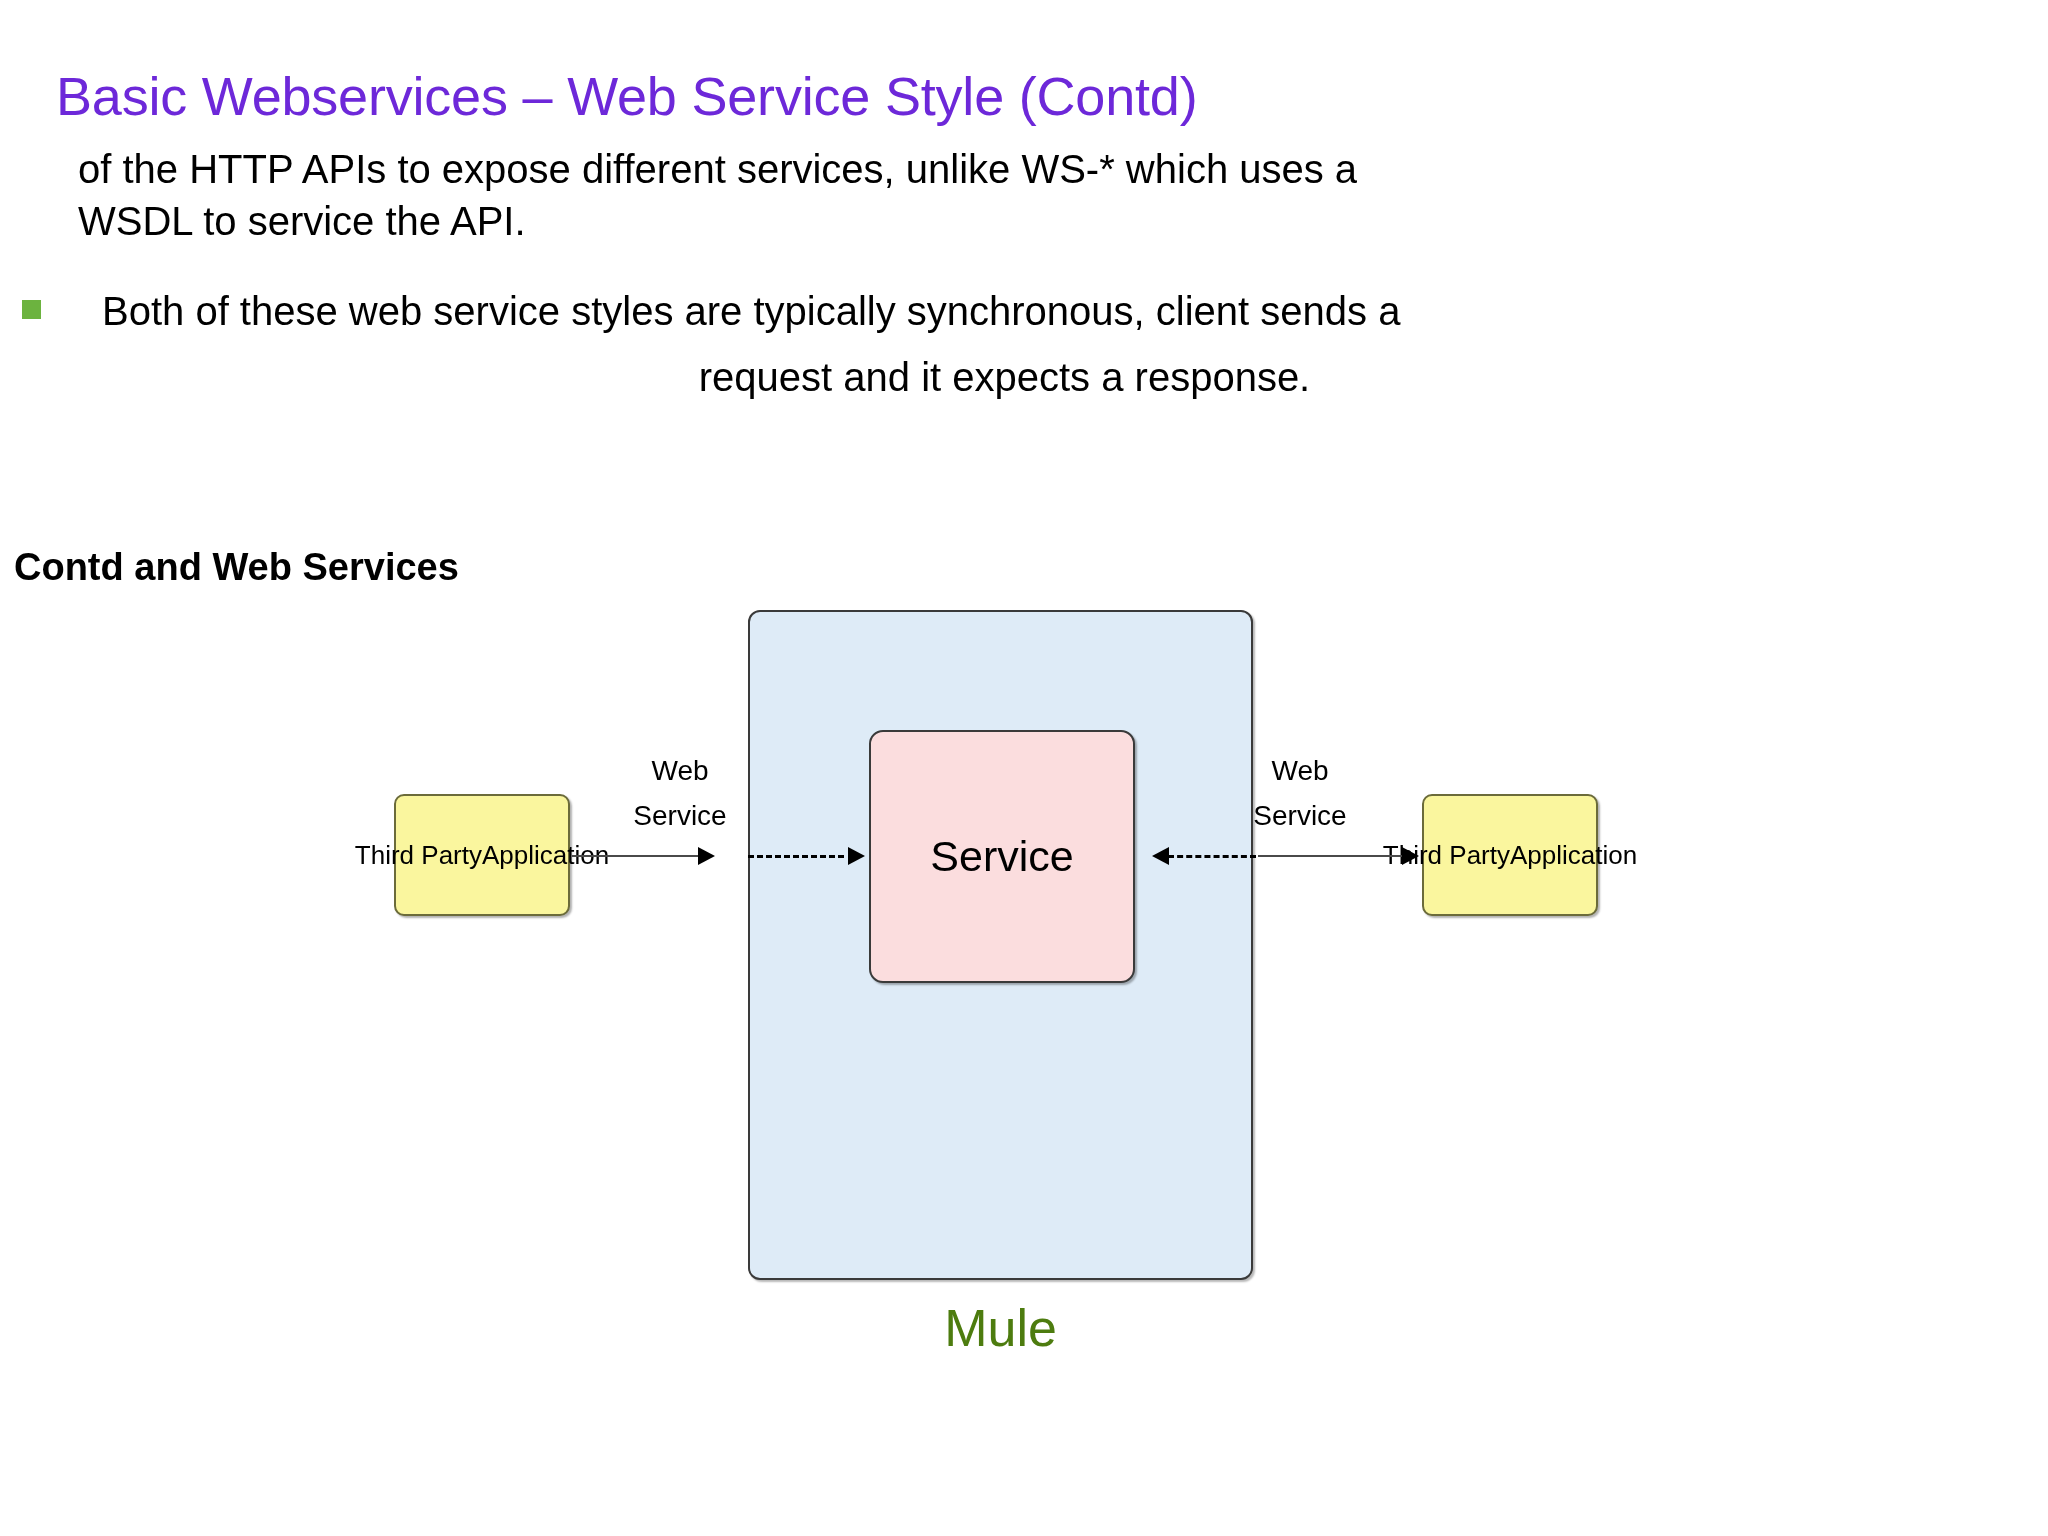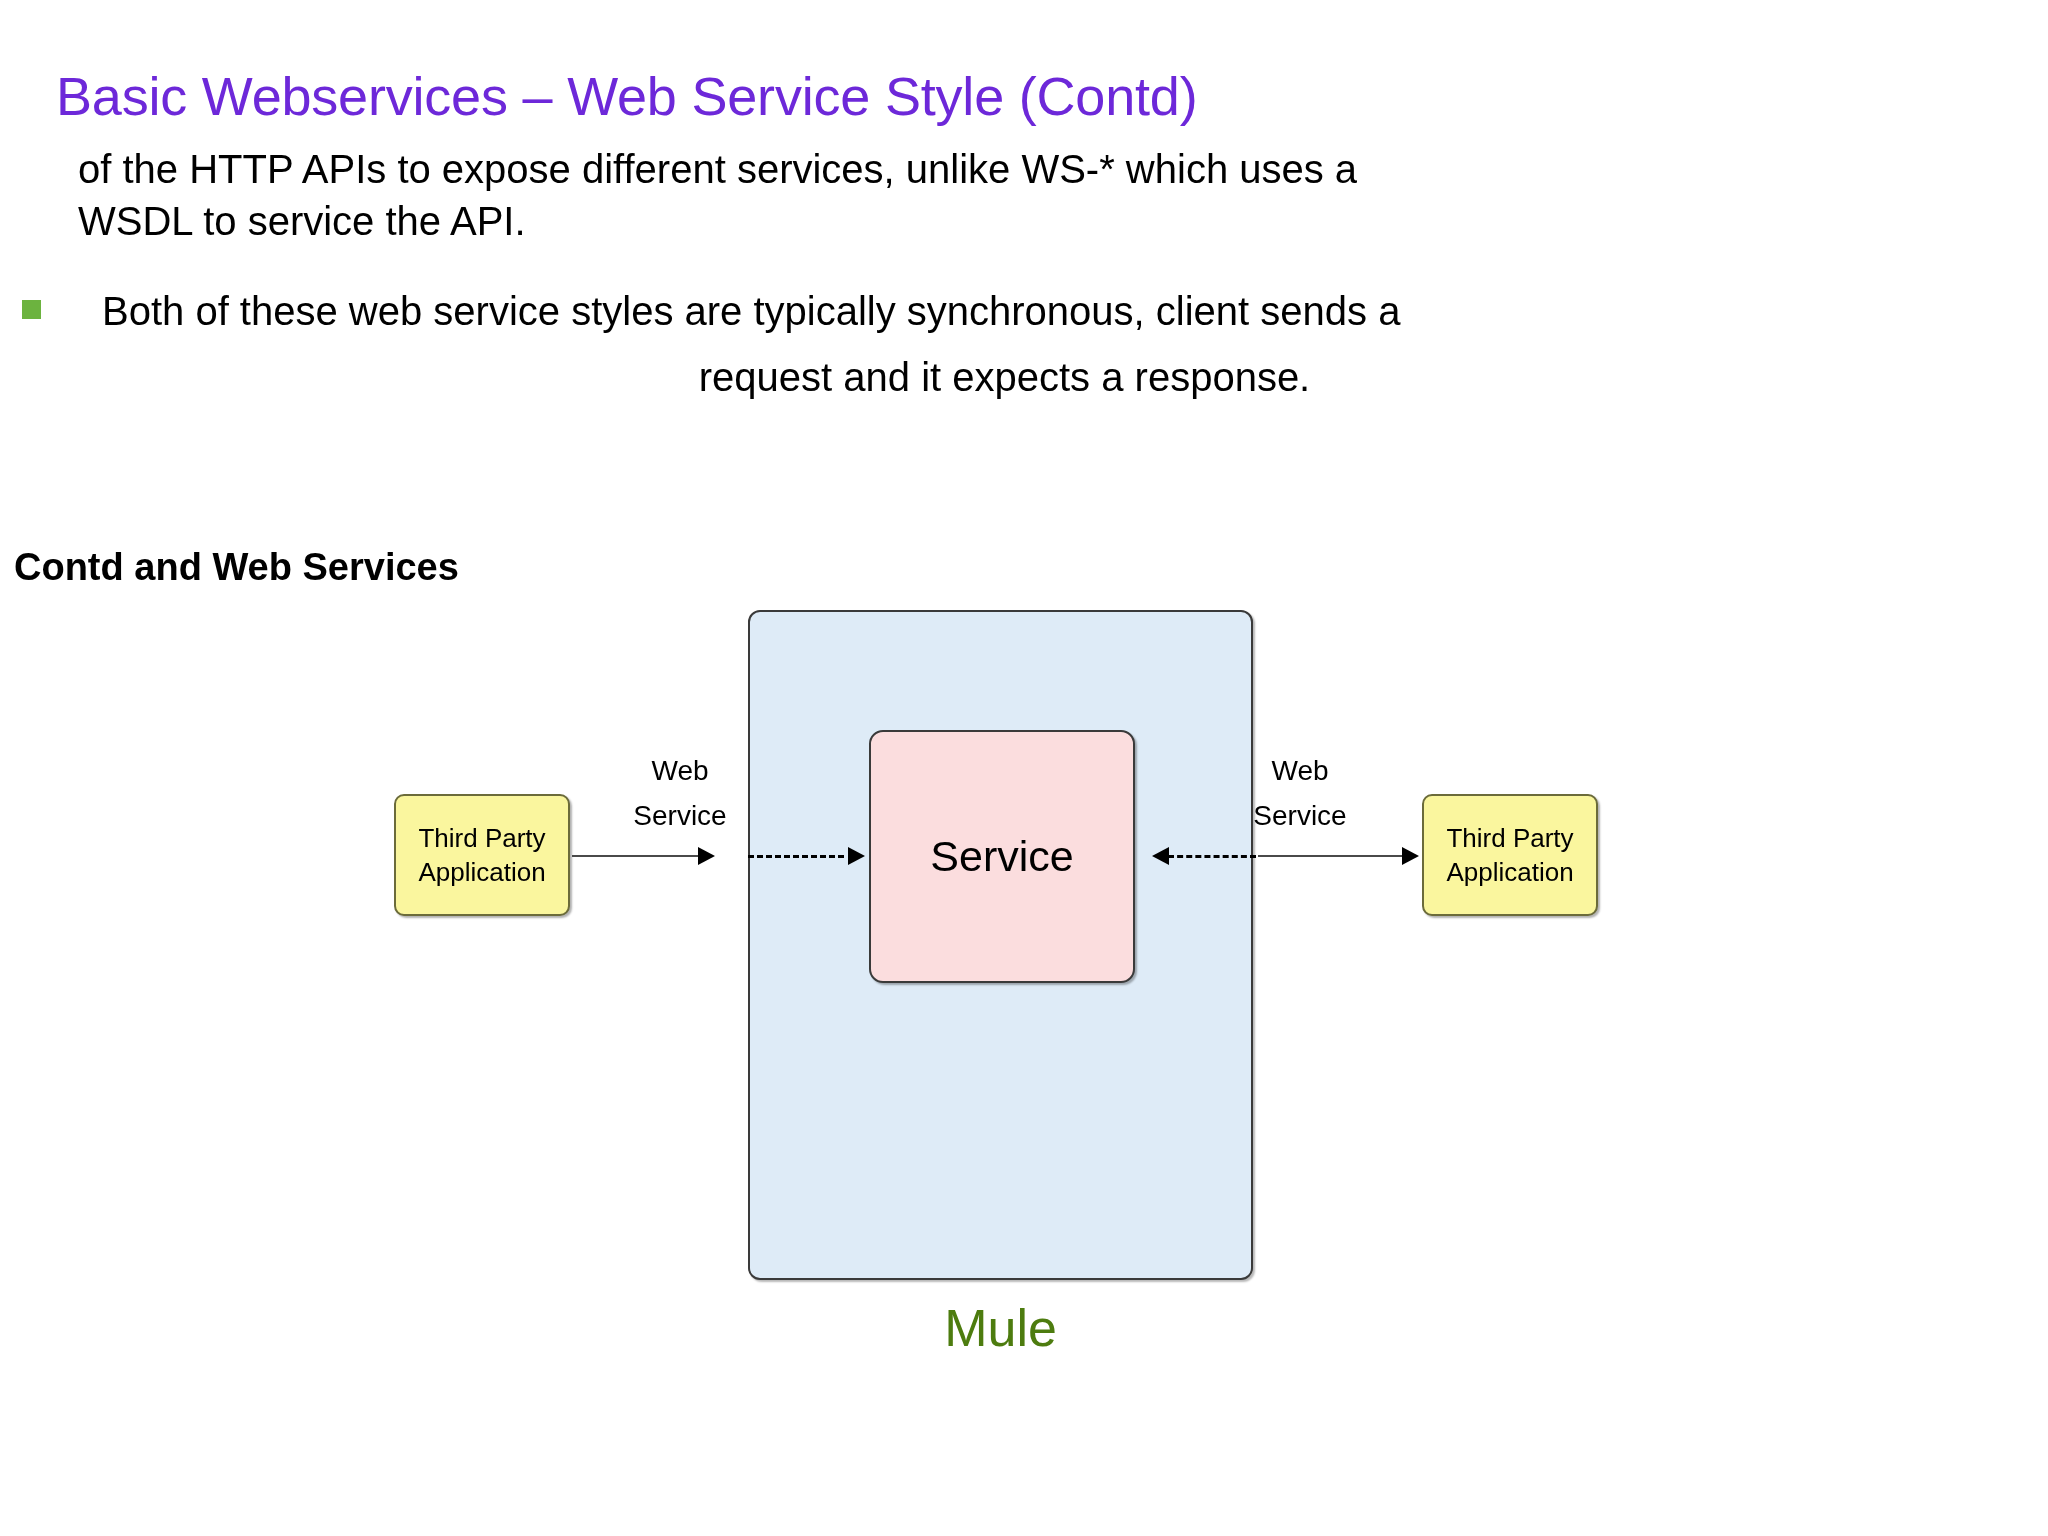--- a/index.html
+++ b/index.html
@@ -137,21 +137,21 @@
   .tp-box {
     position: absolute;
     width: 176px;
     height: 122px;
     background: #FAF69E;
     border: 2px solid #6B6B3A;
     border-radius: 10px;
     box-shadow: 2px 2px 2px rgba(0,0,0,0.30);
     box-sizing: border-box;
     display: flex;
-    flex-direction: column;
+    flex-direction: row;
     align-items: center;
     justify-content: center;
     line-height: 34px;
   }
   .tp-box .tp-line {
     font-size: 26px;
     color: #000000;
     white-space: nowrap;
   }
   .tp-left  { left: 394px; top: 214px; }

